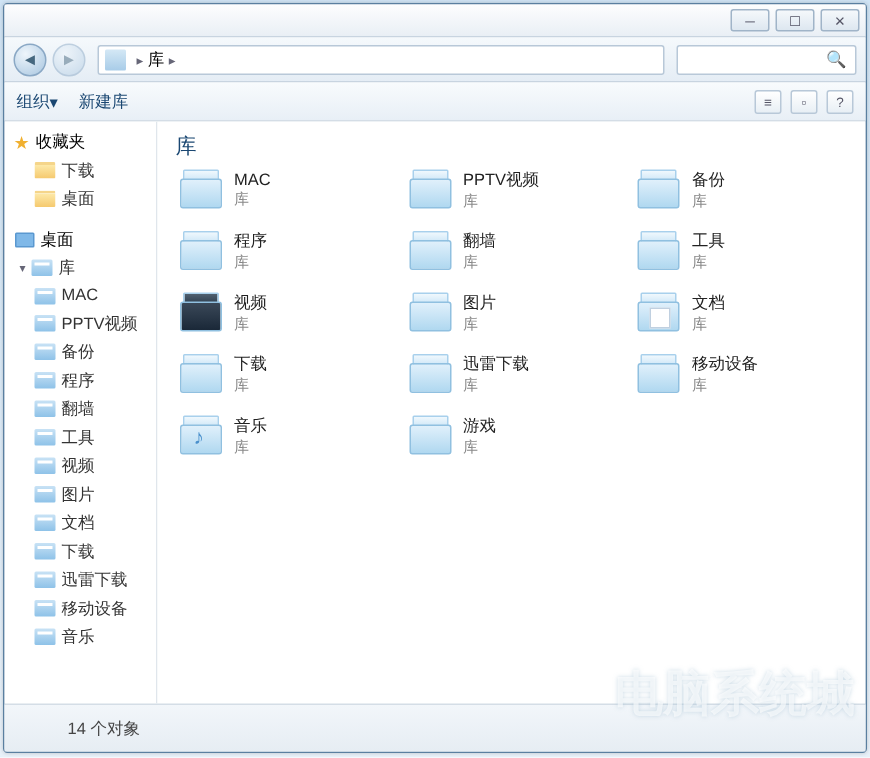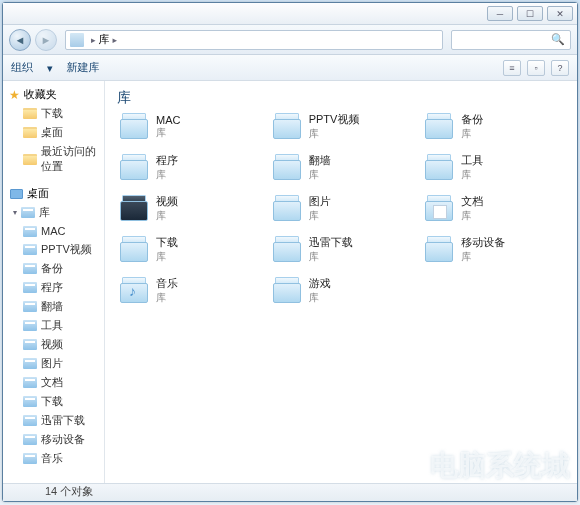--- a/index.html
+++ b/index.html
@@ -9,21 +9,21 @@
 .tbtn{width:26px;height:15px;border:1px solid #a0b4c8;border-radius:2px;background:linear-gradient(#f5f8fb,#dde7f0);display:flex;align-items:center;justify-content:center;cursor:pointer;font-size:9px;color:#556}
 .navbar{height:30px;background:linear-gradient(#f5f9fc,#e5edf5);display:flex;align-items:center;padding:0 6px;gap:4px;border-bottom:1px solid #c8d4e0}
 .navbtn{width:22px;height:22px;border-radius:50%;background:radial-gradient(circle at 35% 30%,#eef5fb,#a8c6e0);border:1px solid #8aa8c5;display:flex;align-items:center;justify-content:center;cursor:pointer;color:#46687f;font-size:11px}
 .navbtn.fwd{opacity:.5}
 .breadcrumb{flex:1;height:20px;background:#fff;border:1px solid #b8c8d8;border-radius:2px;display:flex;align-items:center;padding:0 4px;margin:0 4px}
 .bc-icon{width:14px;height:14px;background:linear-gradient(#d4e8f5,#a8cce8);border-radius:1px;margin-right:4px}
 .bc-chev{color:#667;font-size:9px;margin:0 3px}
 .searchbox{width:120px;height:20px;background:#fff;border:1px solid #b8c8d8;border-radius:2px;display:flex;align-items:center;padding:0 4px}
 .searchbox input{border:none;outline:none;width:95px;font-size:11px;color:#888}
 .toolbar{height:26px;background:linear-gradient(#f8fbfd,#e8eff6);border-bottom:1px solid #d4dde6;display:flex;align-items:center;padding:0 8px;gap:14px}
-.tool-item{color:#1a4772;cursor:pointer;display:flex;align-items:flex-end;gap:14px}
+.tool-item{color:#1a4772;cursor:pointer;display:flex;align-items:flex-end;gap:0}
 .tool-right{margin-left:auto;display:flex;gap:6px}
 .tool-ico{width:18px;height:16px;border:1px solid #b8c8d8;border-radius:2px;background:linear-gradient(#fff,#e8eff5);cursor:pointer;display:flex;align-items:center;justify-content:center;color:#556;font-size:9px}
 .body{flex:1;display:flex;overflow:hidden}
 .sidebar{width:102px;background:#fff;border-right:1px solid #e0e6ec;overflow-y:auto;padding:4px 0}
 .side-group{margin-bottom:8px}
 .side-head{display:flex;align-items:center;padding:2px 6px;gap:4px}
 .side-head .star{color:#f0b030;font-size:12px}
 .side-item{display:flex;align-items:center;padding:2px 6px 2px 20px;gap:4px;cursor:pointer;color:#333}
 .ico{width:14px;height:14px;display:inline-flex;align-items:center;justify-content:center;flex-shrink:0}
 .ico-folder{width:14px;height:11px;background:linear-gradient(#fde9a8,#f5c96e);border-radius:1px;border-top:2px solid #f5d58a}
@@ -38,25 +38,25 @@
 .lib-ico{width:30px;height:28px;position:relative;flex-shrink:0}
 .lib-ico .base{width:28px;height:20px;background:linear-gradient(#e0f0fb,#b0d8f0);border:1px solid #90c0e0;border-radius:2px;position:absolute;bottom:2px}
 .lib-ico .top{width:24px;height:8px;background:linear-gradient(#f0f8fd,#d0e8f8);border:1px solid #a8d0ec;border-radius:1px;position:absolute;top:0;left:2px}
 .lib-ico.video .base{background:linear-gradient(#3a4858,#1a2838)}
 .lib-ico.video .top{background:linear-gradient(#506070,#304050)}
 .lib-ico.music .base:after{content:"♪";position:absolute;color:#4a90cc;font-size:14px;left:8px;top:-1px}
 .lib-ico.doc .base:after{content:"";position:absolute;left:7px;top:3px;width:12px;height:12px;background:#fff;border:1px solid #c0d0e0}
 .lib-txt{display:flex;flex-direction:column}
 .lib-name{color:#222;font-size:11px}
 .lib-type{color:#888;font-size:10px}
-.statusbar{height:18px;background:linear-gradient(#f2f6fa,#e6edf3);border-top:1px solid #d4dde6;display:flex;padding:0 10px;gap:8px}
+.statusbar{height:32px;background:linear-gradient(#f2f6fa,#e6edf3);border-top:1px solid #d4dde6;display:flex;align-items:center;padding:0 10px;gap:8px}
 .status-ico{width:24px;height:20px}
 .status-ico .ico-folder{width:22px;height:17px}
 .status-txt{color:#444}
-.watermark{position:absolute;right:10px;bottom:20px;color:rgba(255,255,255,.6);font-size:28px;font-weight:bold;pointer-events:none;text-shadow:0 0 3px rgba(160,190,210,.5)}
+.watermark{position:absolute;right:10px;bottom:20px;color:rgba(255,255,255,.6);font-size:32px;font-weight:bold;pointer-events:none;text-shadow:0 0 3px rgba(160,190,210,.5)}
 .side-sec{display:flex;align-items:center;padding:2px 6px 2px 10px;gap:4px;cursor:pointer;color:#333}
 .tri{font-size:8px;color:#667}
 </style>
 </head>
 <body>
 
 <div class="window">
 
   <div class="titlebar">
     <div class="tbtn">─</div>
@@ -104,26 +104,20 @@
               <span class="ico">
                 <span class="ico-folder"></span>
               </span>
               <span>下载</span>
             </div>
             <div class="side-item">
               <span class="ico">
                 <span class="ico-folder"></span>
               </span>
               <span>桌面</span>
-            </div>
-            <div class="side-item">
-              <span class="ico">
-                <span class="ico-folder"></span>
-              </span>
-              <span>最近访问的位置</span>
             </div>
           </div>
       </div>
       <div class="side-group">
         <div class="side-head">
           <span class="ico">
               <span class="ico-desktop"></span>
             </span>
           <span>桌面</span>
         </div>

